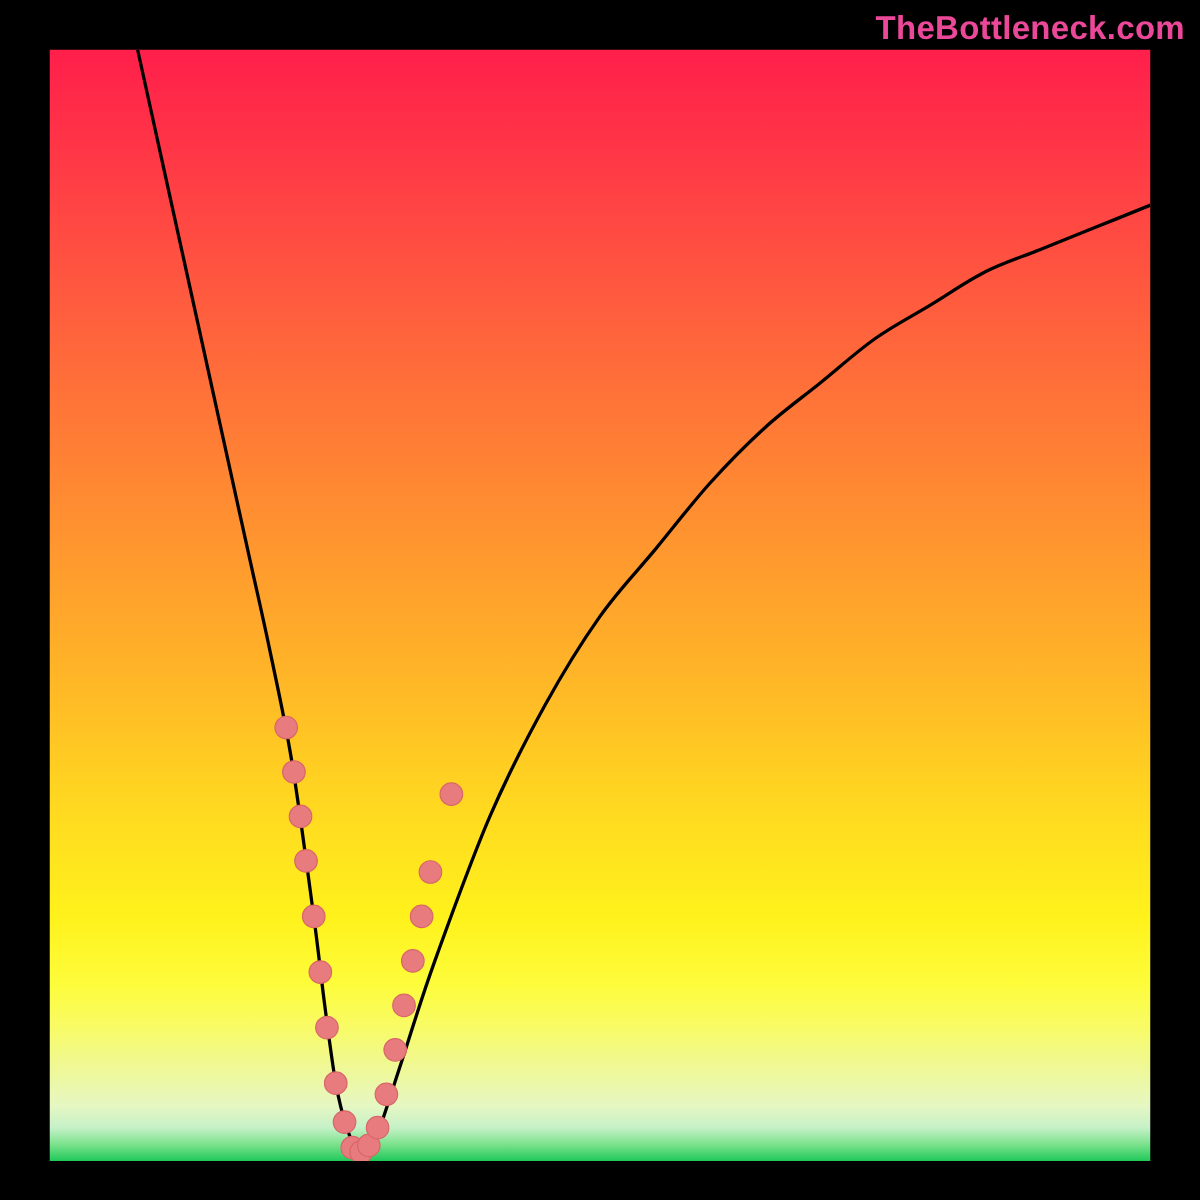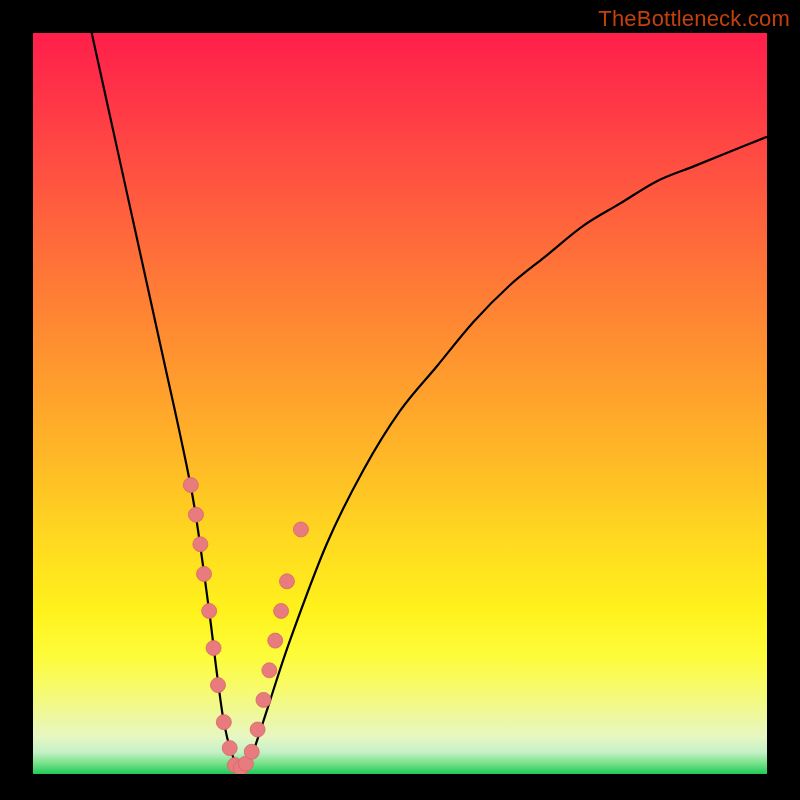--- a/index.html
+++ b/index.html
@@ -45,24 +45,24 @@
       #e6f7c2 95%,
       #c6f1c8 97%,
       #7be28c 98.5%,
       #20c95a 100%
     );
   }
   .watermark {
     position: absolute;
     top: 6px;
     right: 10px;
-    color: #c2410c;
+    color: #ec4899;
     font-size: 22px;
     letter-spacing: 0.2px;
-    font-weight: 400;
+    font-weight: 700;
     user-select: none;
   }
   svg.curve {
     position: absolute;
     inset: 0;
     width: 734px;
     height: 741px;
   }
 </style>
 </head>

